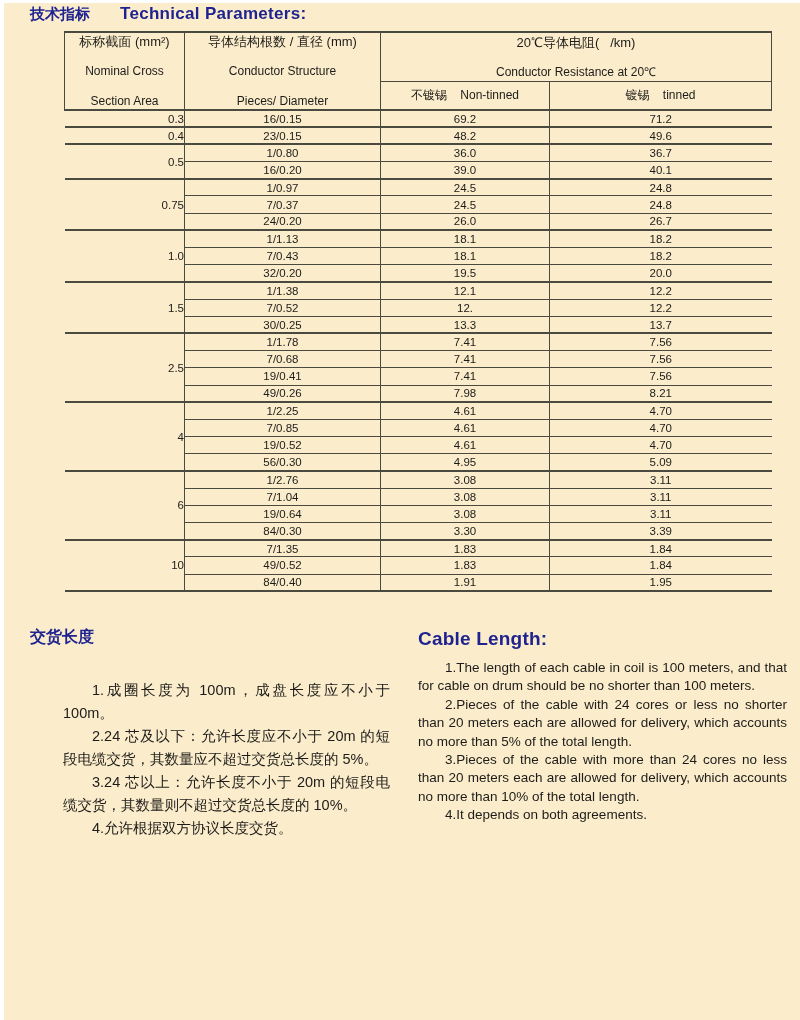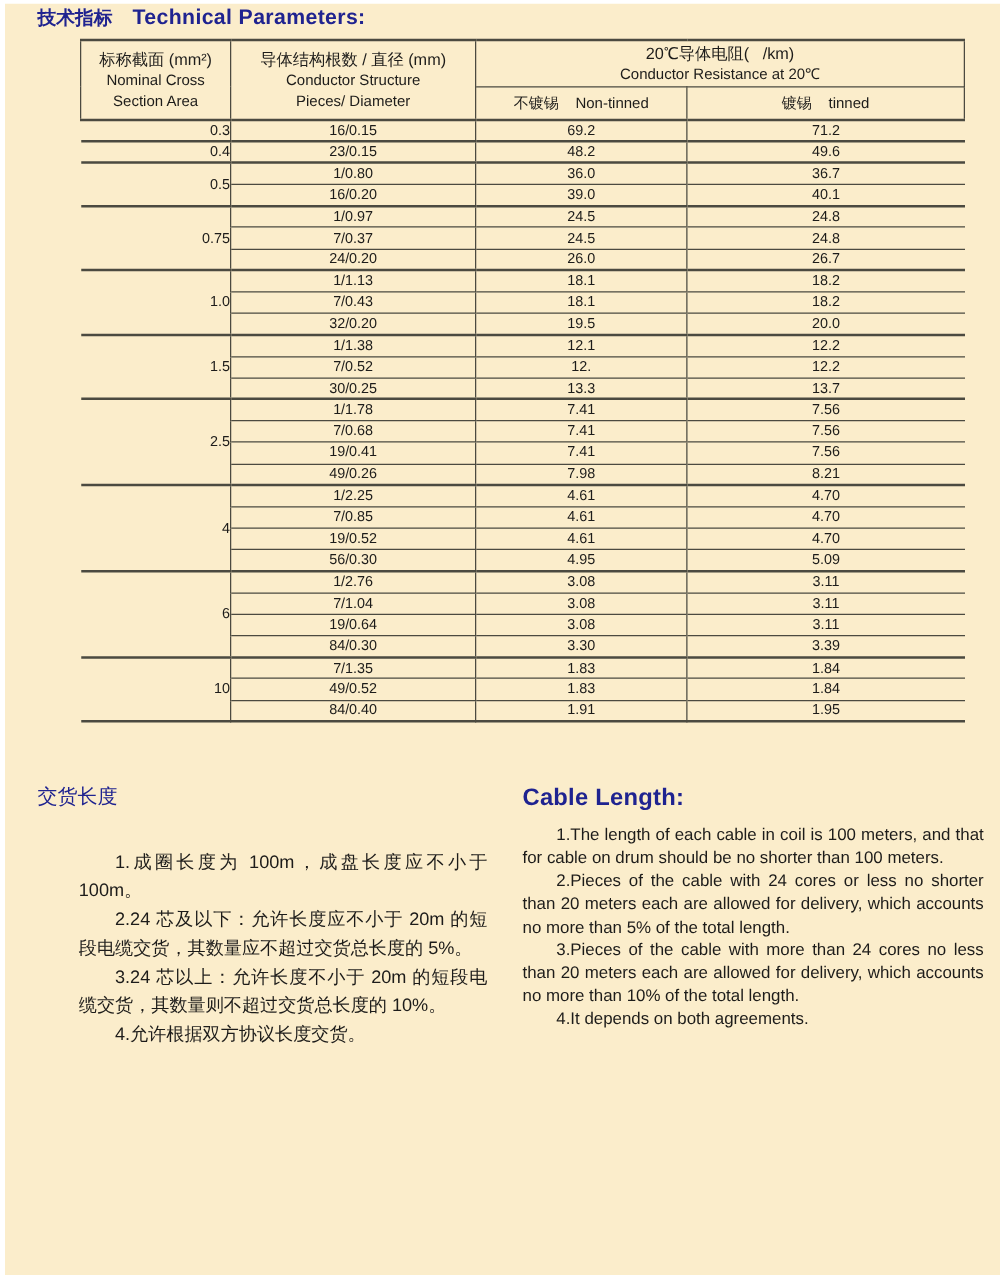--- a/index.html
+++ b/index.html
@@ -5,43 +5,43 @@
   :root{
     --bg:#fbedcb; --accent:#1f2390; --text:#1d1c1a; --line:#4b4a40; --edge:#ffffff;
   }
   *{box-sizing:border-box; margin:0; padding:0;}
   html,body{width:800px; background:#fff;}
   body{font-family:"Liberation Sans", sans-serif;}
   .page{position:relative; width:800px; height:1020px; background:var(--edge); overflow:hidden;}
   .paper{position:absolute; left:4px; top:3px; width:796px; height:1017px; background:var(--bg);}
 
   
-  .doc-title{position:absolute; left:26px; top:1px; display:flex; align-items:baseline; gap:16px; color:var(--accent);}
+  .doc-title{position:absolute; left:26px; top:1px; display:flex; align-items:baseline; gap:30px; color:var(--accent);}
   .title-zh{font-size:15px; font-weight:bold;}
   .title-en{font-size:17px; font-weight:bold; letter-spacing:.3px;text-align:right;}
 
   
   table.params{position:absolute; left:60px; top:28px; width:707px; border-collapse:collapse; table-layout:fixed;
     border-bottom:2.5px solid var(--line); color:var(--text);}
   table.params th, table.params td{padding:0; font-weight:normal; vertical-align:middle;}
   thead th{border:1.5px solid var(--line); text-align:center;}
   thead tr:first-child th{border-top:2px solid var(--line);}
   thead tr.sub th{border-bottom:2px solid var(--line); font-size:12px; height:27px;}
   thead th[rowspan]{border-bottom:2px solid var(--line);}
   .hzh{font-size:13px; line-height:17px;}
-  .hen{font-size:12px; line-height:16.5px;}
+  .hen{font-size:12px; line-height:16.5px;margin-top:13px;}
   tbody td{border-top:1px solid var(--line); border-left:1.5px solid var(--line);
     text-align:center; font-size:11.5px;}
   tbody tr{height:17.2px;}
   tbody tr.group-start td{border-top:2px solid var(--line);}
   tbody td.size-cell{border-left:none;text-align:right;}
 
   
   .section-zh{position:absolute; left:26px; top:624px; width:360px; color:var(--text);}
-  .section-zh .heading{font-size:16px; font-weight:normal; color:var(--accent);}
+  .section-zh .heading{font-size:16px; font-weight:bold; color:var(--accent);}
   .section-zh .paras{margin-top:31px; font-size:14.5px; line-height:23px; text-align:justify;}
   .section-zh p{text-indent:2em;margin-left:33px;}
 
   .section-en{position:absolute; left:414px; top:625px; width:369px; color:var(--text);}
   .section-en .heading{font-size:19px; font-weight:bold; color:var(--accent); letter-spacing:.2px;}
   .section-en .paras{margin-top:9px; font-size:13.5px; line-height:18.4px; text-align:justify;}
   .section-en p{text-indent:2em;}
 </style>
 </head>
 <body>

